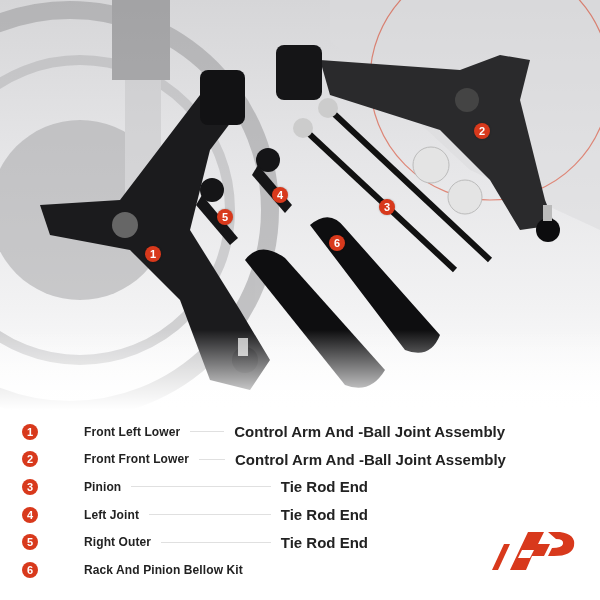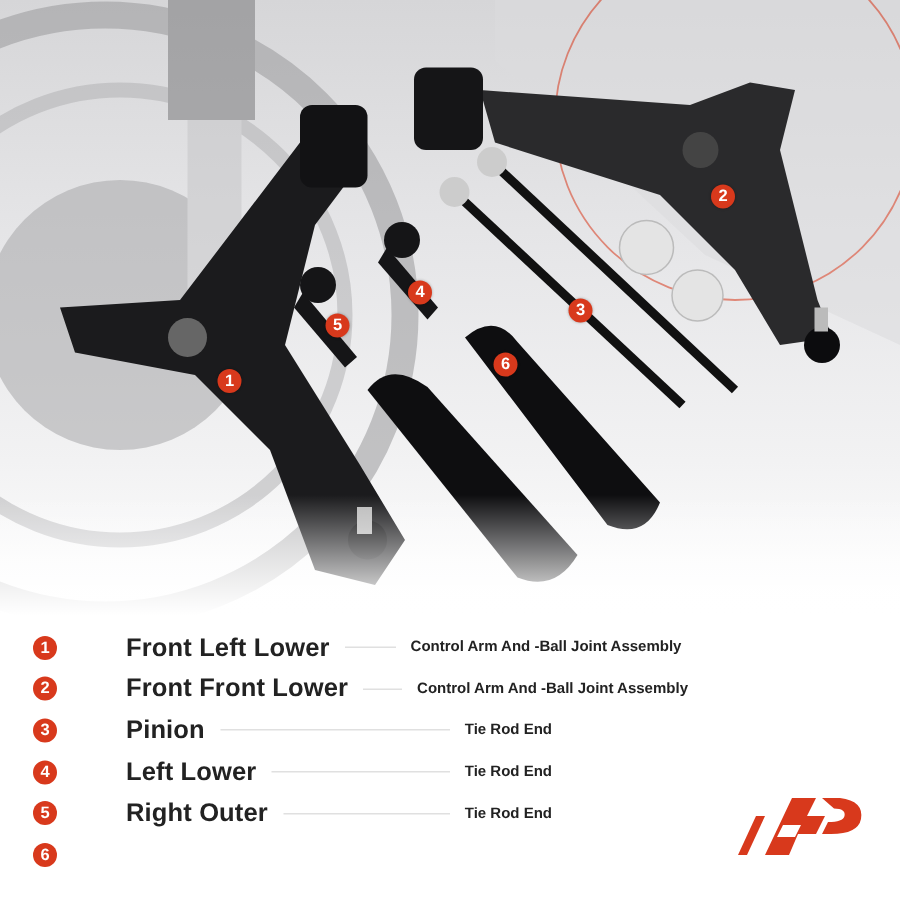--- a/index.html
+++ b/index.html
@@ -6,23 +6,23 @@
   body{width:600px;height:600px;overflow:hidden;background:#ffffff;font-family:"Liberation Sans",sans-serif;position:relative;}
   .photo{position:absolute;left:0;top:0;width:600px;height:410px;overflow:hidden;
     background:linear-gradient(180deg,#d6d6d8 0%,#e6e6e8 40%,#f2f2f3 75%,#ffffff 100%);}
   .photo svg{position:absolute;left:0;top:0;}
   .badge{position:absolute;width:16px;height:16px;border-radius:50%;background:#d8391c;color:#fff;
     font-weight:bold;font-size:11px;line-height:16px;text-align:center;box-shadow:0 0 2px rgba(0,0,0,.3);}
   .legend{position:absolute;left:22px;top:418px;width:346px;}
   .row{position:relative;height:27.6px;display:flex;align-items:center;}
   .num{width:16px;height:16px;border-radius:50%;background:#d8391c;color:#fff;font-weight:bold;
     font-size:11px;line-height:16px;text-align:center;flex:none;}
-  .lbl{font-size:17px;font-weight:bold;color:#222;margin-left:6px;white-space:nowrap;letter-spacing:.1px;padding-left:40px;}
+  .lbl{font-size:12px;font-weight:bold;color:#222;margin-left:6px;white-space:nowrap;letter-spacing:.1px;padding-left:40px;}
   .rule{flex:1;height:1px;background:#e0e0e0;margin:0 10px;}
-  .rhs{font-size:10px;font-weight:bold;color:#222;white-space:nowrap;}
+  .rhs{font-size:15px;font-weight:bold;color:#222;white-space:nowrap;}
   .logo{position:absolute;left:488px;top:530px;width:90px;height:42px;}
 </style>
 </head>
 <body>
 
 <div class="photo">
   <svg width="600" height="410" viewBox="0 0 600 410">
     <defs>
       <linearGradient id="fade" x1="0" y1="0" x2="0" y2="1">
         <stop offset="0" stop-color="#fff" stop-opacity="0"></stop>
@@ -101,32 +101,33 @@
     <span class="rhs">Control Arm And -Ball Joint Assembly</span>
   </div>
   <div class="row">
     <span class="num">3</span>
     <span class="lbl">Pinion</span>
     <span class="rule"></span>
     <span class="rhs">Tie Rod End</span>
   </div>
   <div class="row">
     <span class="num">4</span>
-    <span class="lbl">Left Lower</span>
+    <span class="lbl">Left Joint</span>
     <span class="rule"></span>
     <span class="rhs">Tie Rod End</span>
   </div>
   <div class="row">
     <span class="num">5</span>
     <span class="lbl">Right Outer</span>
     <span class="rule"></span>
     <span class="rhs">Tie Rod End</span>
   </div>
   <div class="row">
     <span class="num">6</span>
+    <span class="lbl">Rack And Pinion Bellow Kit</span>
   </div>
 </div>
 
 <svg class="logo" viewBox="0 0 90 42">
   <path d="M4 40 L16 14 L22 14 L10 40 Z" fill="#d8391c"></path>
   <path d="M22 40 L40 2 L56 2 L50 14 L62 14 L56 26 L44 26 L38 40 Z M30 28 L42 28 L46 20 L34 20 Z" fill="#d8391c"></path>
   <path d="M60 2 L72 2 Q88 4 86 16 Q84 26 66 26 L60 26 L64 18 Q74 18 75 14 Q76 9 68 9 Z" fill="#d8391c"></path>
 </svg>
 
 </body></html>

